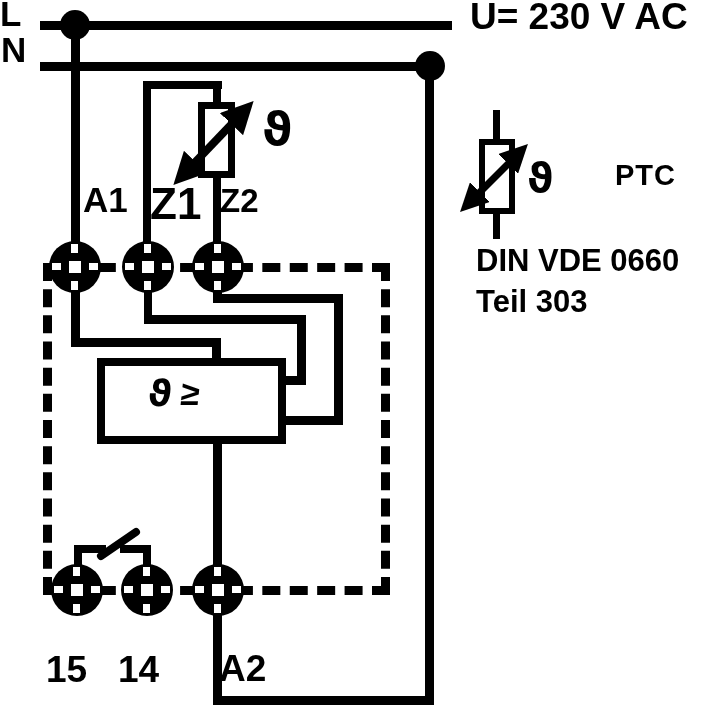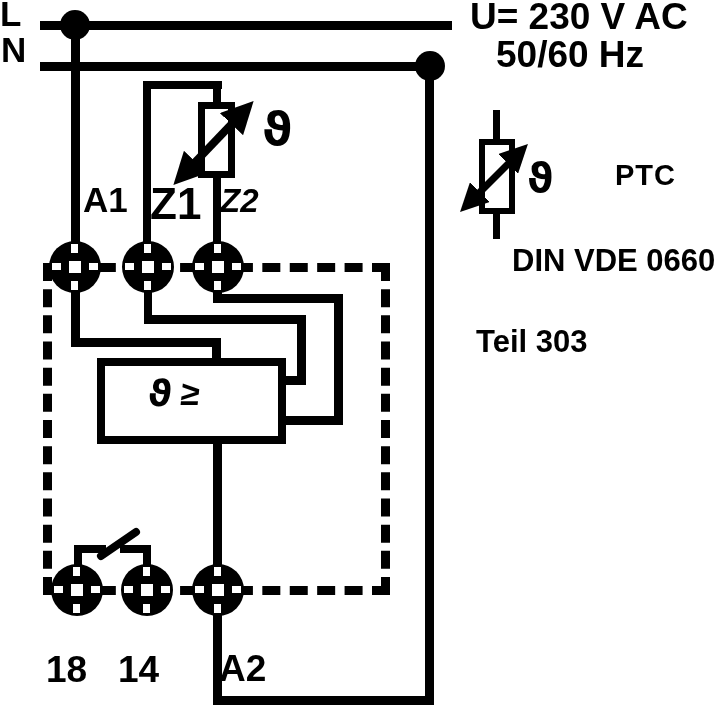--- a/index.html
+++ b/index.html
@@ -121,29 +121,28 @@
       </marker>
     </defs>
     <line x1="180" y1="178" x2="247" y2="108" stroke="#000" stroke-width="8" marker-start="url(#ah)" marker-end="url(#ah)"></line>
     <line x1="466" y1="206" x2="522" y2="150" stroke="#000" stroke-width="7" marker-start="url(#ah)" marker-end="url(#ah)"></line>
     <line x1="101" y1="556" x2="136" y2="532" stroke="#000" stroke-width="8" stroke-linecap="round"></line>
   </svg>
 
   <div class="lbl" style="left:0;top:-4px;font-size:35px;">L</div>
   <div class="lbl" style="left:1px;top:32px;font-size:35px;">N</div>
   <div class="lbl" style="left:470px;top:-2px;font-size:37px;">U= 230 V AC</div>
-  <div class="lbl" style="left:496px;top:36px;font-size:37px;">50/60 Hz</div>
 
   <div class="lbl" style="left:83px;top:182px;font-size:35px;">A1</div>
   <div class="lbl" style="left:150px;top:182px;font-size:44px;">Z1</div>
-  <div class="lbl" style="left:220px;top:184px;font-size:33px;font-style:italic;">Z2</div>
+  <div class="lbl" style="left:220px;top:184px;font-size:33px;">Z2</div>
   <div class="lbl theta" style="left:262px;top:106px;font-size:46px;">ϑ</div>
 
-  <div class="lbl" style="left:46px;top:651px;font-size:37px;">18</div>
+  <div class="lbl" style="left:46px;top:651px;font-size:37px;">15</div>
   <div class="lbl" style="left:118px;top:651px;font-size:37px;">14</div>
   <div class="lbl" style="left:219px;top:650px;font-size:37px;">A2</div>
 
   <div class="lbl theta" style="left:527px;top:158px;font-size:40px;">ϑ</div>
   <div class="lbl" style="left:575px;top:161px;font-size:29px;letter-spacing:1px;margin-left:40px;">PTC</div>
-  <div class="lbl" style="left:476px;top:245px;font-size:31px;margin-left:36px;">DIN VDE 0660</div>
-  <div class="lbl" style="left:476px;top:286px;font-size:31px;margin-top:40px;">Teil 303</div>
+  <div class="lbl" style="left:476px;top:245px;font-size:31px;">DIN VDE 0660</div>
+  <div class="lbl" style="left:476px;top:286px;font-size:31px;">Teil 303</div>
 
 </div>
 
 </body></html>

